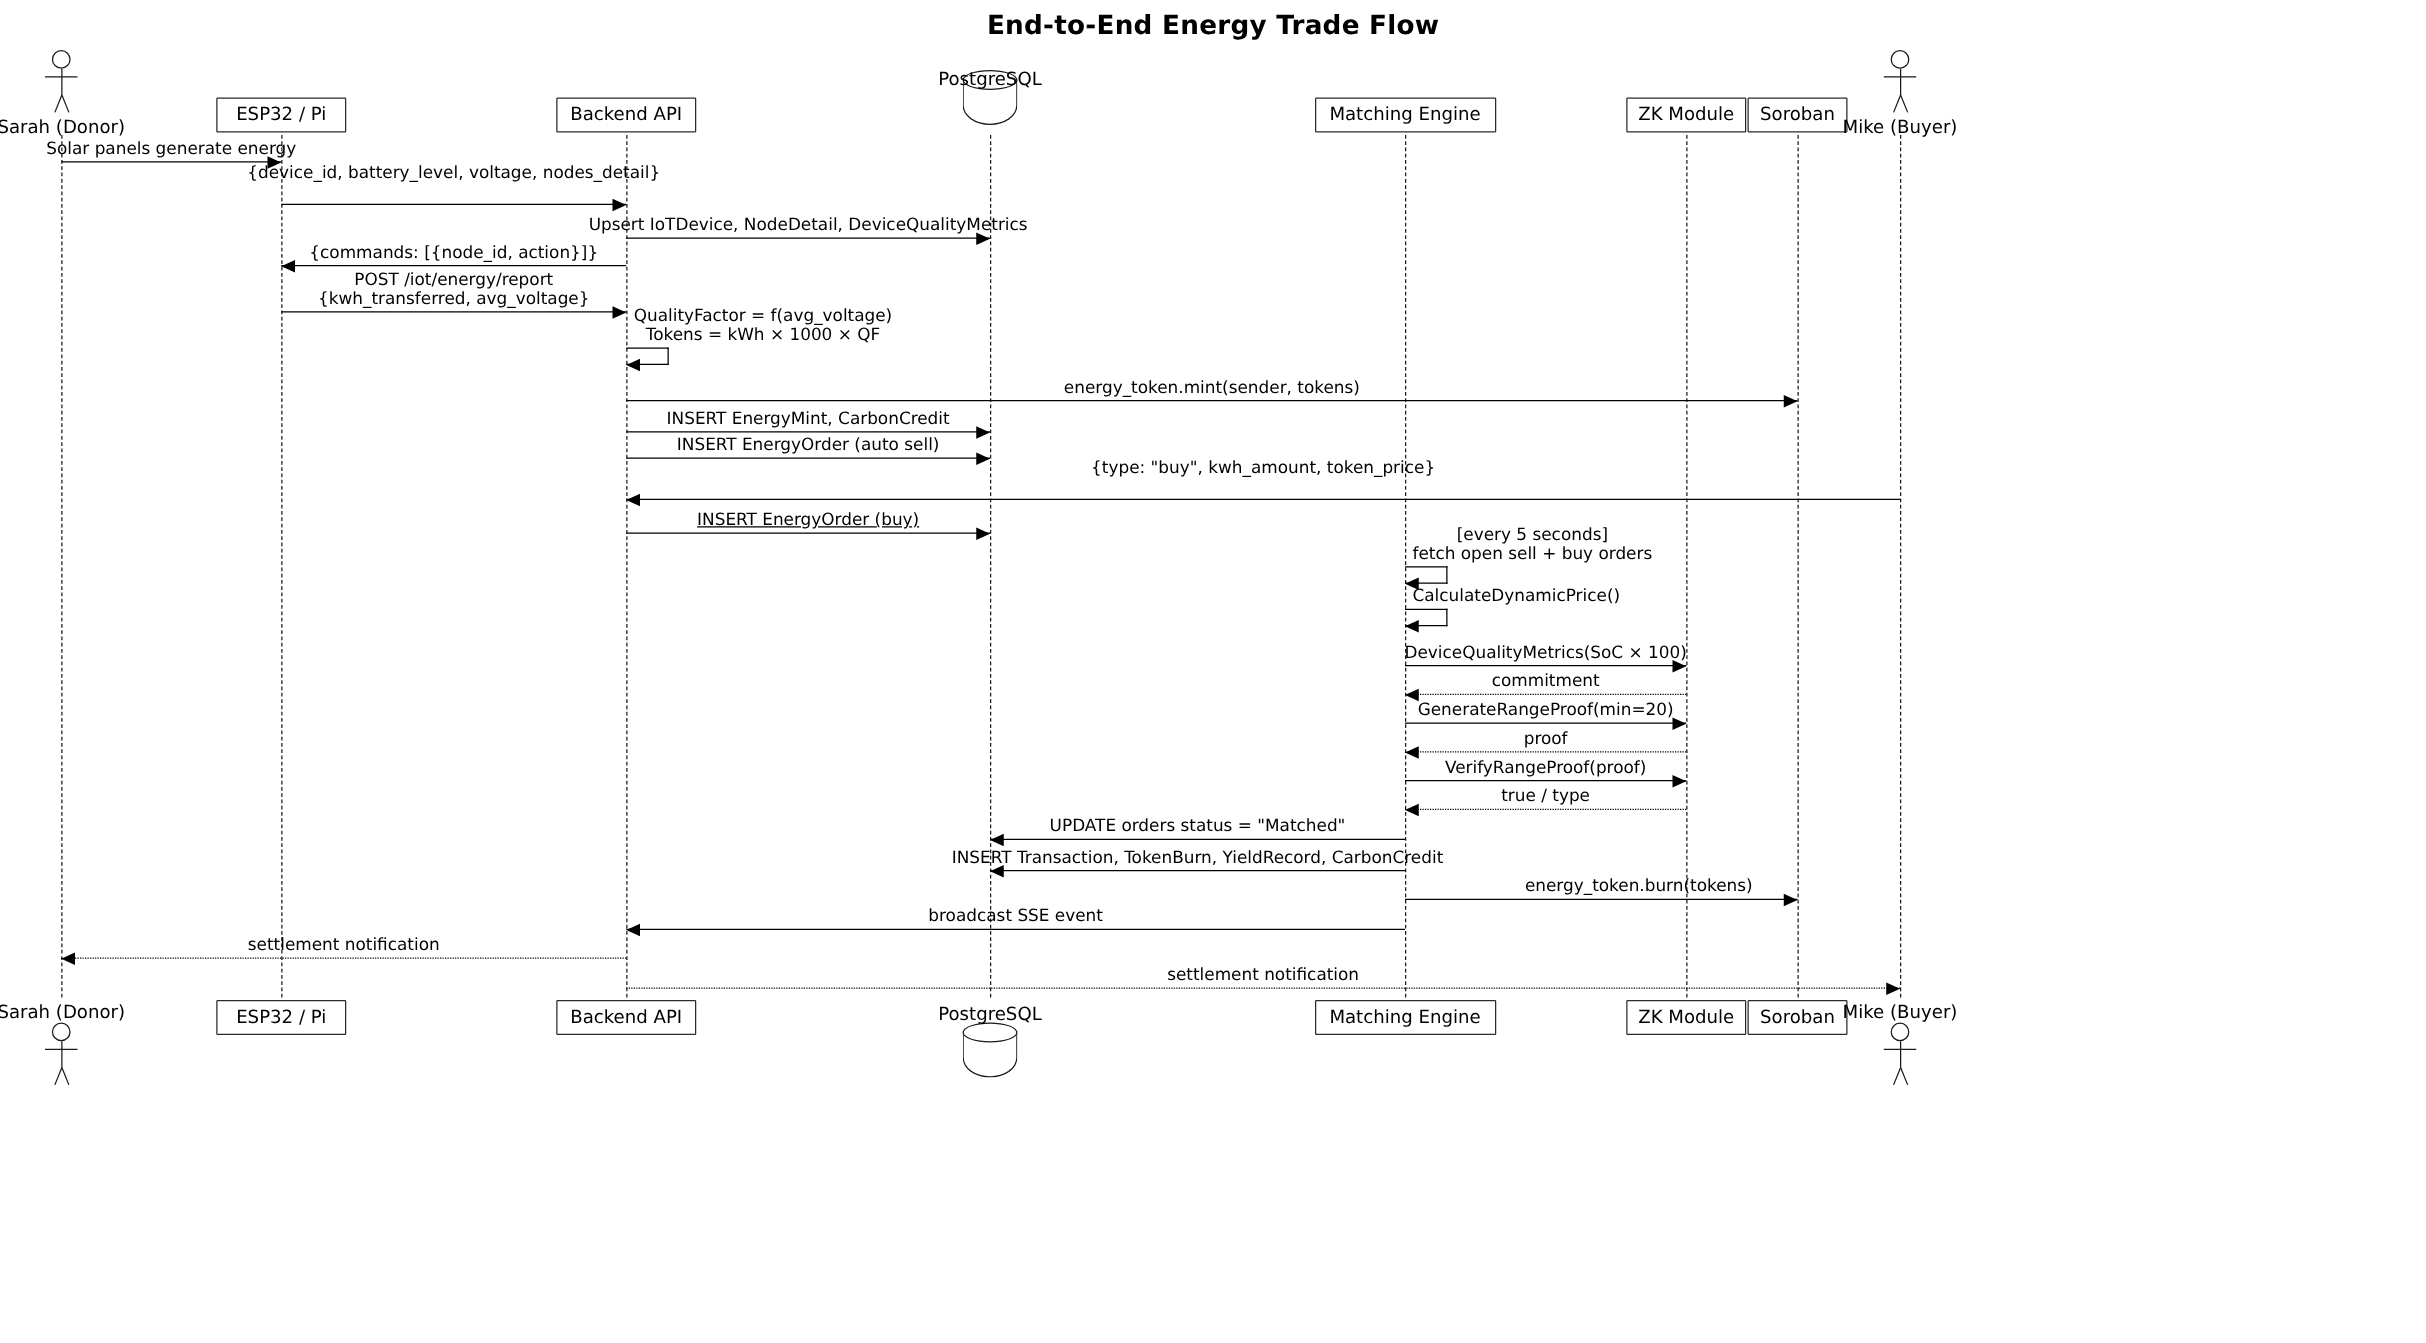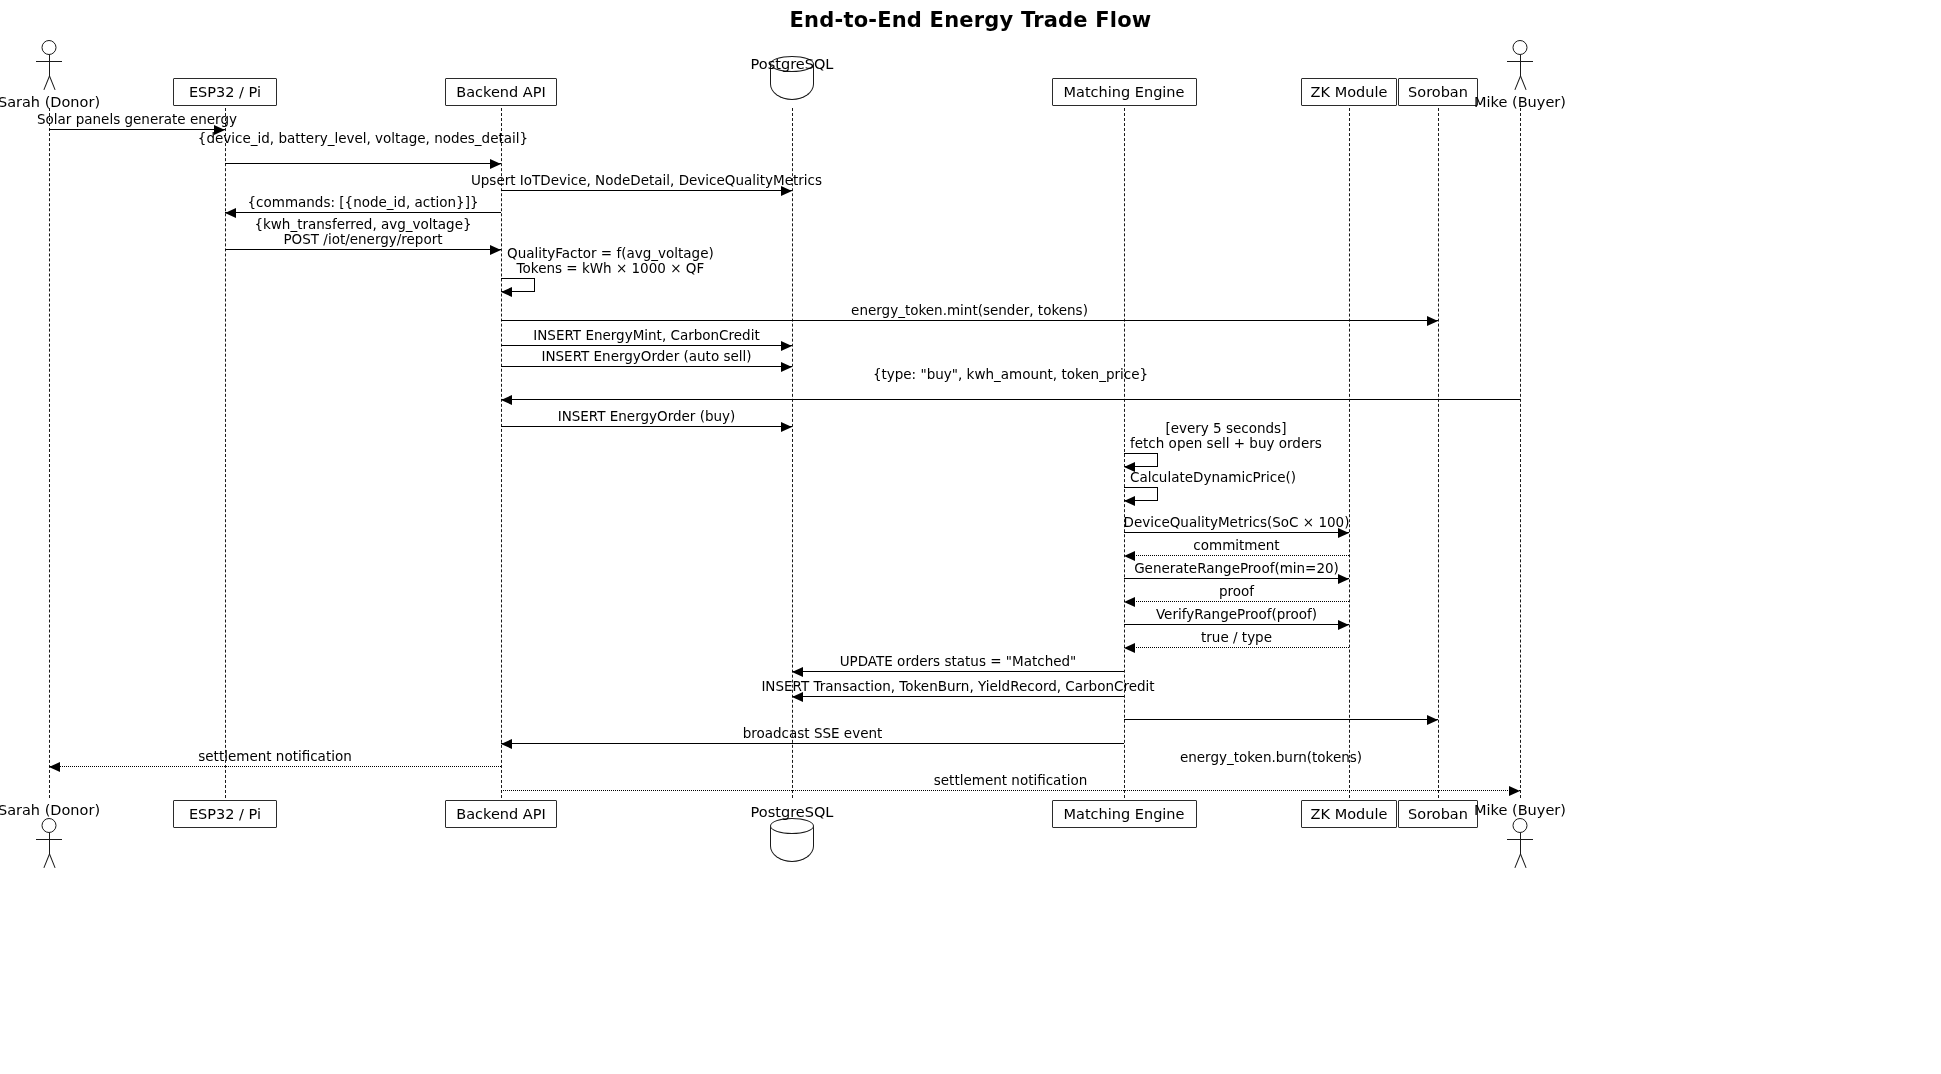--- a/index.html
+++ b/index.html
@@ -178,22 +178,22 @@
         <div>Upsert IoTDevice, NodeDetail, DeviceQualityMetrics</div>
       </div>
       <div class="msgline" style="left: 225px; top: 212px; width: 276px;"></div>
       <div class="arrowL" style="top: 208px; left: 225px;"></div>
       <div class="msglabel" style="left: 33px; width: 660px; top: 195px;">
         <div>{commands: [{node_id, action}]}</div>
       </div>
       <div class="msgline" style="left: 225px; top: 249px; width: 276px;"></div>
       <div class="arrowR" style="top: 245px; left: 490px;"></div>
       <div class="msglabel" style="left: 33px; width: 660px; top: 217px;">
+        <div>POST /iot/energy/report</div>
         <div>{kwh_transferred, avg_voltage}</div>
-        <div>POST /iot/energy/report</div>
       </div>
       <div class="selfbox" style="left: 501px; top: 278px; width: 34px; height: 14px;"></div>
       <div class="arrowL" style="left: 501px; top: 287px;"></div>
       <div class="msglabel" style="left: 507px; text-align: left; top: 246px;">
         <div style="text-align: center;">QualityFactor = f(avg_voltage)</div>
         <div style="text-align: center;">Tokens = kWh × 1000 × QF</div>
       </div>
       <div class="msgline" style="left: 501px; top: 320px; width: 937px;"></div>
       <div class="arrowR" style="top: 316px; left: 1427px;"></div>
       <div class="msglabel" style="left: 639.5px; width: 660px; top: 303px;">
@@ -209,21 +209,21 @@
       <div class="msglabel" style="left: 316.5px; width: 660px; top: 349px;">
         <div>INSERT EnergyOrder (auto sell)</div>
       </div>
       <div class="msgline" style="left: 501px; top: 399px; width: 1019px;"></div>
       <div class="arrowL" style="top: 395px; left: 501px;"></div>
       <div class="msglabel" style="left: 680.5px; width: 660px; top: 367px;">
         <div>{type: "buy", kwh_amount, token_price}</div>
       </div>
       <div class="msgline" style="left: 501px; top: 426px; width: 291px;"></div>
       <div class="arrowR" style="top: 422px; left: 781px;"></div>
-      <div class="msglabel" style="left: 316.5px; width: 660px; top: 409px;">
+      <div class="msglabel" style="left: 316.5px; width: 660px; top: 409px; text-decoration: underline;">
         <div>INSERT EnergyOrder (buy)</div>
       </div>
       <div class="selfbox" style="left: 1124px; top: 453px; width: 34px; height: 14px;"></div>
       <div class="arrowL" style="left: 1124px; top: 462px;"></div>
       <div class="msglabel" style="left: 1130px; text-align: left; top: 421px;">
         <div style="text-align: center;">[every 5 seconds]</div>
         <div style="text-align: center;">fetch open sell + buy orders</div>
       </div>
       <div class="selfbox" style="left: 1124px; top: 487px; width: 34px; height: 14px;"></div>
       <div class="arrowL" style="left: 1124px; top: 496px;"></div>
@@ -265,21 +265,21 @@
       <div class="msglabel" style="left: 628px; width: 660px; top: 654px;">
         <div>UPDATE orders status = "Matched"</div>
       </div>
       <div class="msgline" style="left: 792px; top: 696px; width: 332px;"></div>
       <div class="arrowL" style="top: 692px; left: 792px;"></div>
       <div class="msglabel" style="left: 628px; width: 660px; top: 679px;">
         <div>INSERT Transaction, TokenBurn, YieldRecord, CarbonCredit</div>
       </div>
       <div class="msgline" style="left: 1124px; top: 719px; width: 314px;"></div>
       <div class="arrowR" style="top: 715px; left: 1427px;"></div>
-      <div class="msglabel" style="left: 941px; width: 660px; top: 702px; margin-top: 48px;">
+      <div class="msglabel" style="left: 981px; width: 660px; top: 702px;">
         <div>energy_token.burn(tokens)</div>
       </div>
       <div class="msgline" style="left: 501px; top: 743px; width: 623px;"></div>
       <div class="arrowL" style="top: 739px; left: 501px;"></div>
       <div class="msglabel" style="left: 482.5px; width: 660px; top: 726px;">
         <div>broadcast SSE event</div>
       </div>
       <div class="msgline dotted" style="left: 49px; top: 766px; width: 452px;"></div>
       <div class="arrowL" style="top: 762px; left: 49px;"></div>
       <div class="msglabel" style="left: -55px; width: 660px; top: 749px;">

